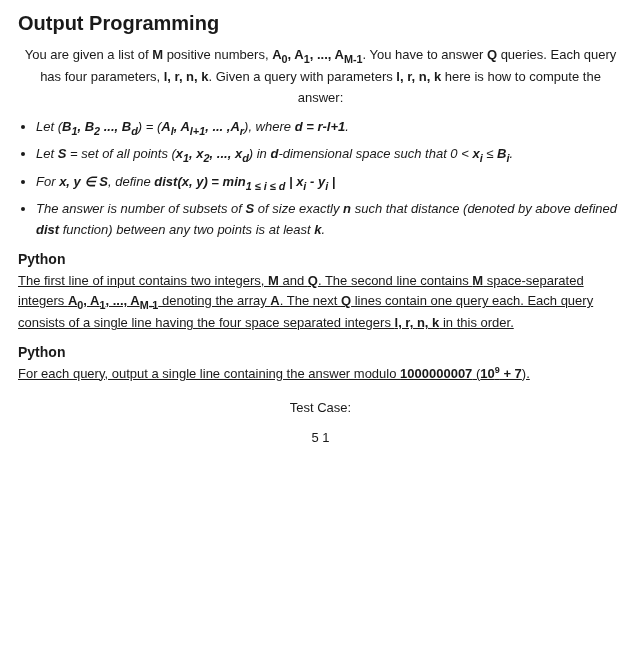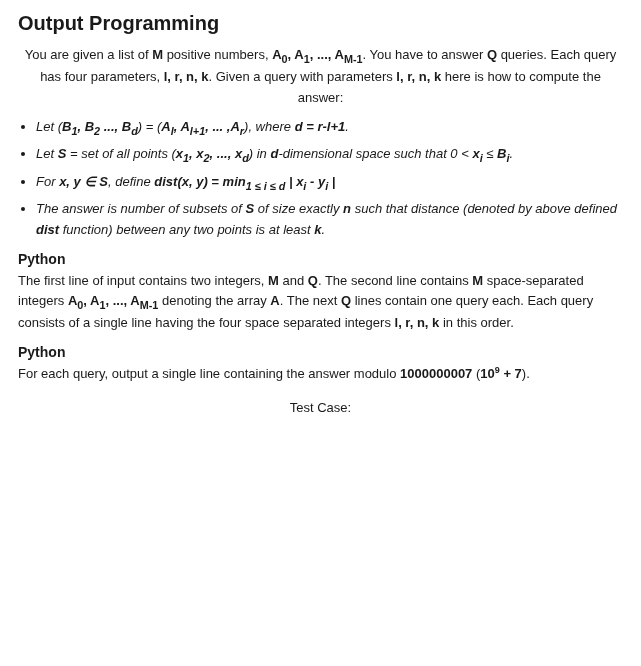--- a/index.html
+++ b/index.html
@@ -41,20 +41,21 @@
     .section-heading {
       font-size: 14px;
       font-weight: bold;
       margin-top: 10px;
       margin-bottom: 4px;
     }
     .section-text {
       font-size: 13px;
       line-height: 1.55;
       margin-bottom: 6px;
+      text-decoration: underline;
     }
     .test-block {
       margin-top: 14px;
       font-size: 13px;
     }
     .test-block p {
       margin-bottom: 10px;
       line-height: 1.5;
       text-align: center;
     }
@@ -95,13 +96,14 @@
   The first line of input contains two integers, <strong>M</strong> and <strong>Q</strong>. The second line contains <strong>M</strong> space-separated integers <strong>A<sub>0</sub>, A<sub>1</sub>, ..., A<sub>M-1</sub></strong> denoting the array <strong>A</strong>. The next <strong>Q</strong> lines contain one query each. Each query consists of a single line having the four space separated integers <strong>l, r, n, k</strong> in this order.
 </p>
 
 <p class="section-heading">Python</p>
 <p class="section-text">
   For each query, output a single line containing the answer modulo <strong>1000000007</strong> (<strong>10<sup>9</sup> + 7</strong>).
 </p>
 
 <div class="test-block">
   <p>Test Case:</p>
+  <p>5 1</p>
 </div>
 
 </body></html>

